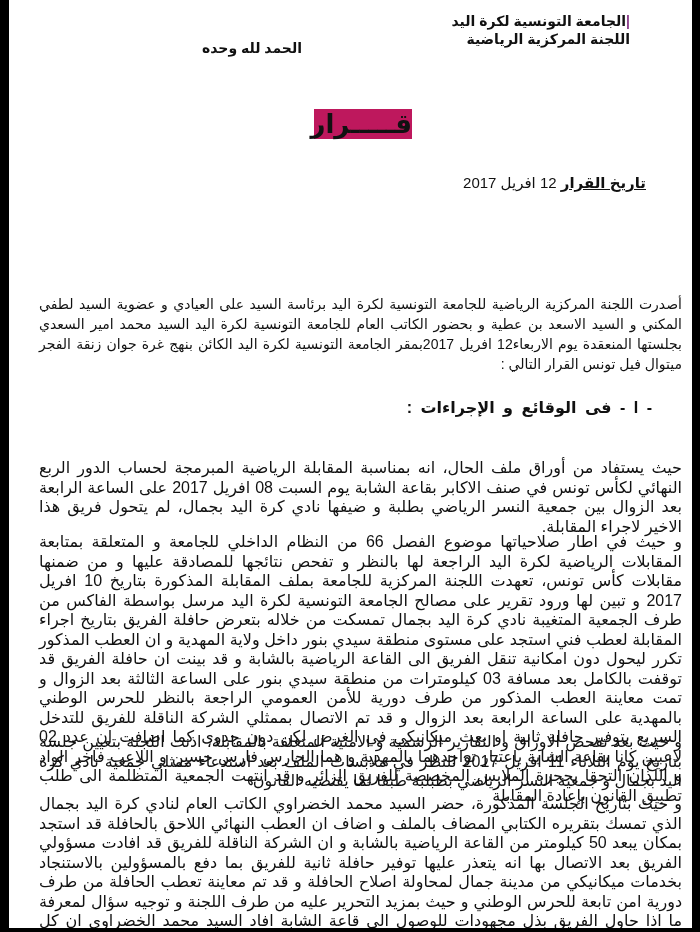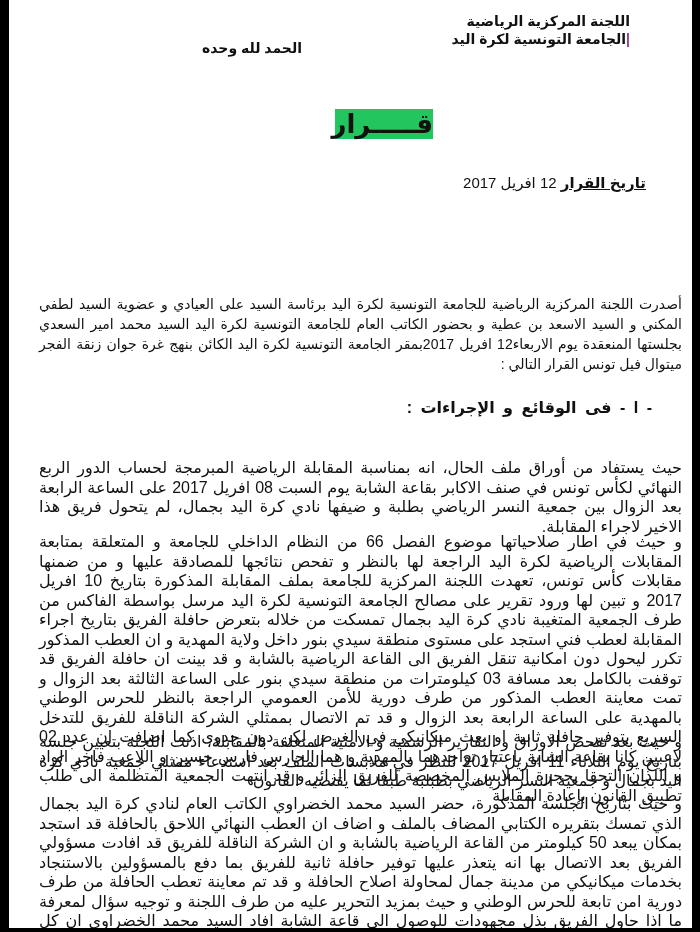--- a/index.html
+++ b/index.html
@@ -41,27 +41,26 @@
       top: 40px;
       font-weight: bold;
       font-size: 14px;
     }
     .title-box {
       position: absolute;
       left: 305px;
       top: 109px;
       width: 98px;
       height: 30px;
-      background: #22c55e;
+      background: #be185d;
       font-size: 26px;
       font-weight: bold;
       line-height: 30px;
       text-align: center;
       letter-spacing: 2px;
-      margin-left: 21px;
     }
     .meta {
       position: absolute;
       right: 46px;
       top: 172px;
       font-size: 15px;
       line-height: 22px;
     }
     .meta .label {
       font-weight: bold;
@@ -107,22 +106,22 @@
     #p2 { top: 512px; }
     #p3 { top: 712px; }
     #p4 { top: 774px; }
   </style>
 </head>
 <body>
 
 <div class="page">
 
   <div class="header-org">
+    <div><span class="mark">|</span><span>الجامعة التونسية لكرة اليد</span></div>
     <div>اللجنة المركزية الرياضية</div>
-    <div><span class="mark">|</span><span>الجامعة التونسية لكرة اليد</span></div>
   </div>
 
   <div class="basmala">الحمد لله وحده</div>
 
   <div class="title-box">قـــــرار</div>
 
   <div class="meta">
     <div>
       <span class="label">تاريخ القرار</span><span>  12 افريل 2017</span>
     </div>

